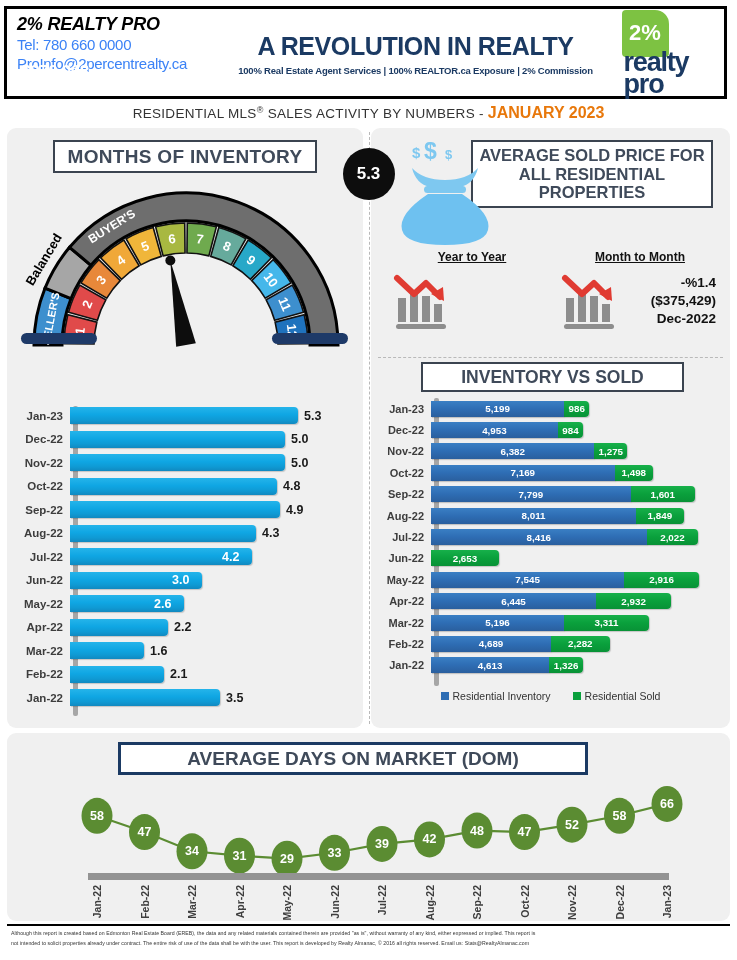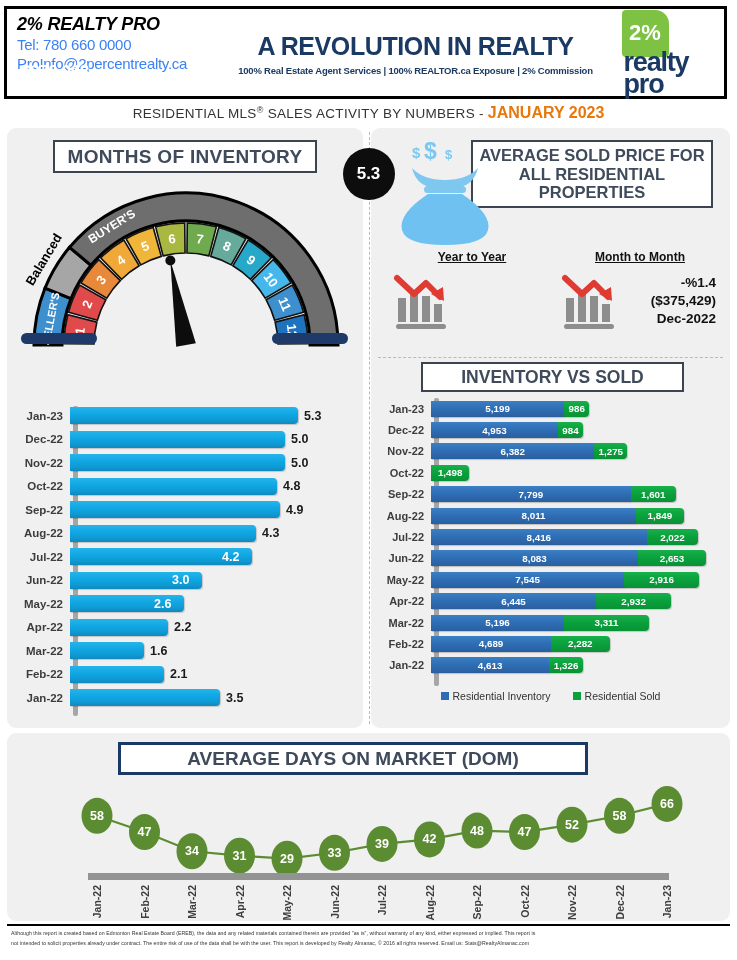--- a/index.html
+++ b/index.html
@@ -417,40 +417,40 @@
         <div class="ivs-seg ivs-inv" style="width: 126.87px;">4,953</div>
         <div class="ivs-seg ivs-sold" style="width: 25.2049px;">984</div>
       </div>
       <div class="ivs-row">
         <div class="ivs-lbl">Nov-22</div>
         <div class="ivs-seg ivs-inv" style="width: 163.473px;">6,382</div>
         <div class="ivs-seg ivs-sold" style="width: 32.6588px;">1,275</div>
       </div>
       <div class="ivs-row">
         <div class="ivs-lbl">Oct-22</div>
+        <div class="ivs-seg ivs-inv" style="width: 183.632px;">7,169</div>
         <div class="ivs-seg ivs-sold" style="width: 38.3709px;">1,498</div>
       </div>
       <div class="ivs-row">
         <div class="ivs-lbl">Sep-22</div>
         <div class="ivs-seg ivs-inv" style="width: 199.769px;">7,799</div>
-        <div class="ivs-seg ivs-sold" style="width: 45px;">1,601</div>
+        <div class="ivs-seg ivs-sold" style="width: 64px;">1,601</div>
       </div>
       <div class="ivs-row">
         <div class="ivs-lbl">Aug-22</div>
         <div class="ivs-seg ivs-inv" style="width: 205.2px;">8,011</div>
         <div class="ivs-seg ivs-sold" style="width: 47.3617px;">1,849</div>
       </div>
       <div class="ivs-row">
         <div class="ivs-lbl">Jul-22</div>
         <div class="ivs-seg ivs-inv" style="width: 215.574px;">8,416</div>
         <div class="ivs-seg ivs-sold" style="width: 51.793px;">2,022</div>
       </div>
       <div class="ivs-row">
         <div class="ivs-lbl">Jun-22</div>
-        <div class="ivs-seg ivs-inv" style="width: 207.044px;">8,083</div>
         <div class="ivs-seg ivs-sold" style="width: 67.9559px;">2,653</div>
       </div>
       <div class="ivs-row">
         <div class="ivs-lbl">May-22</div>
         <div class="ivs-seg ivs-inv" style="width: 193.263px;">7,545</div>
         <div class="ivs-seg ivs-sold" style="width: 74.6926px;">2,916</div>
       </div>
       <div class="ivs-row">
         <div class="ivs-lbl">Apr-22</div>
         <div class="ivs-seg ivs-inv" style="width: 165.087px;">6,445</div>

